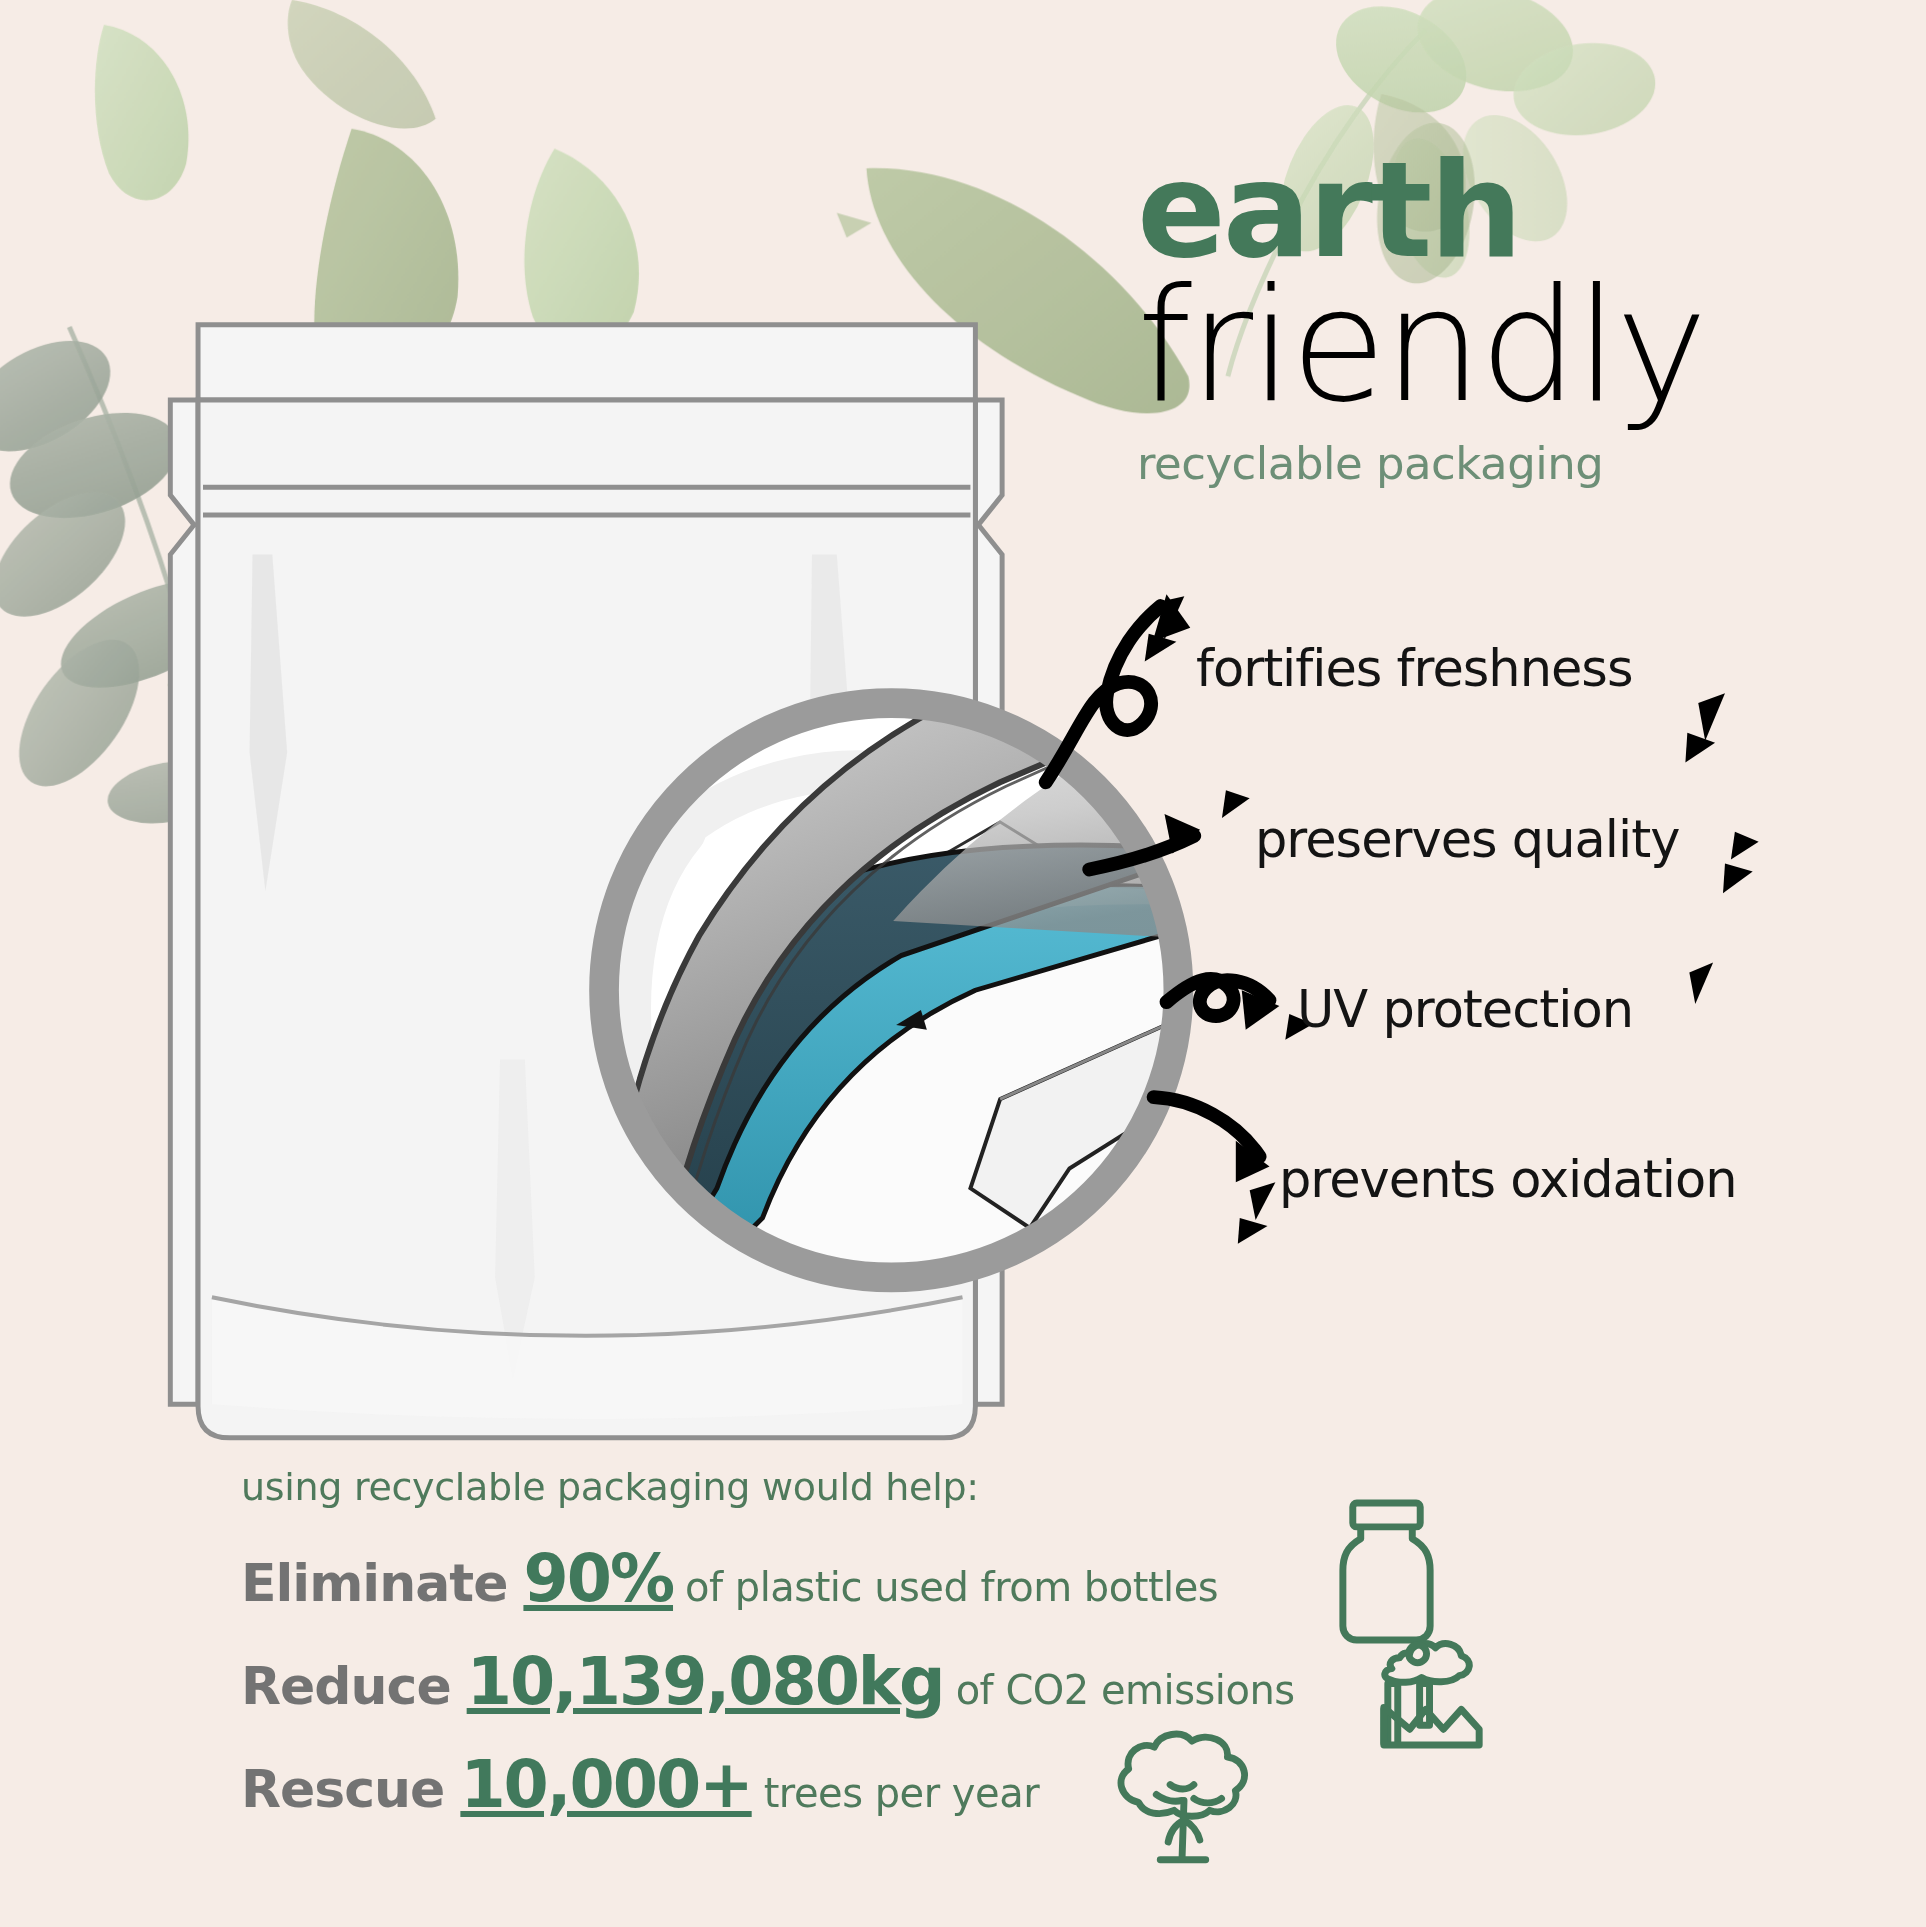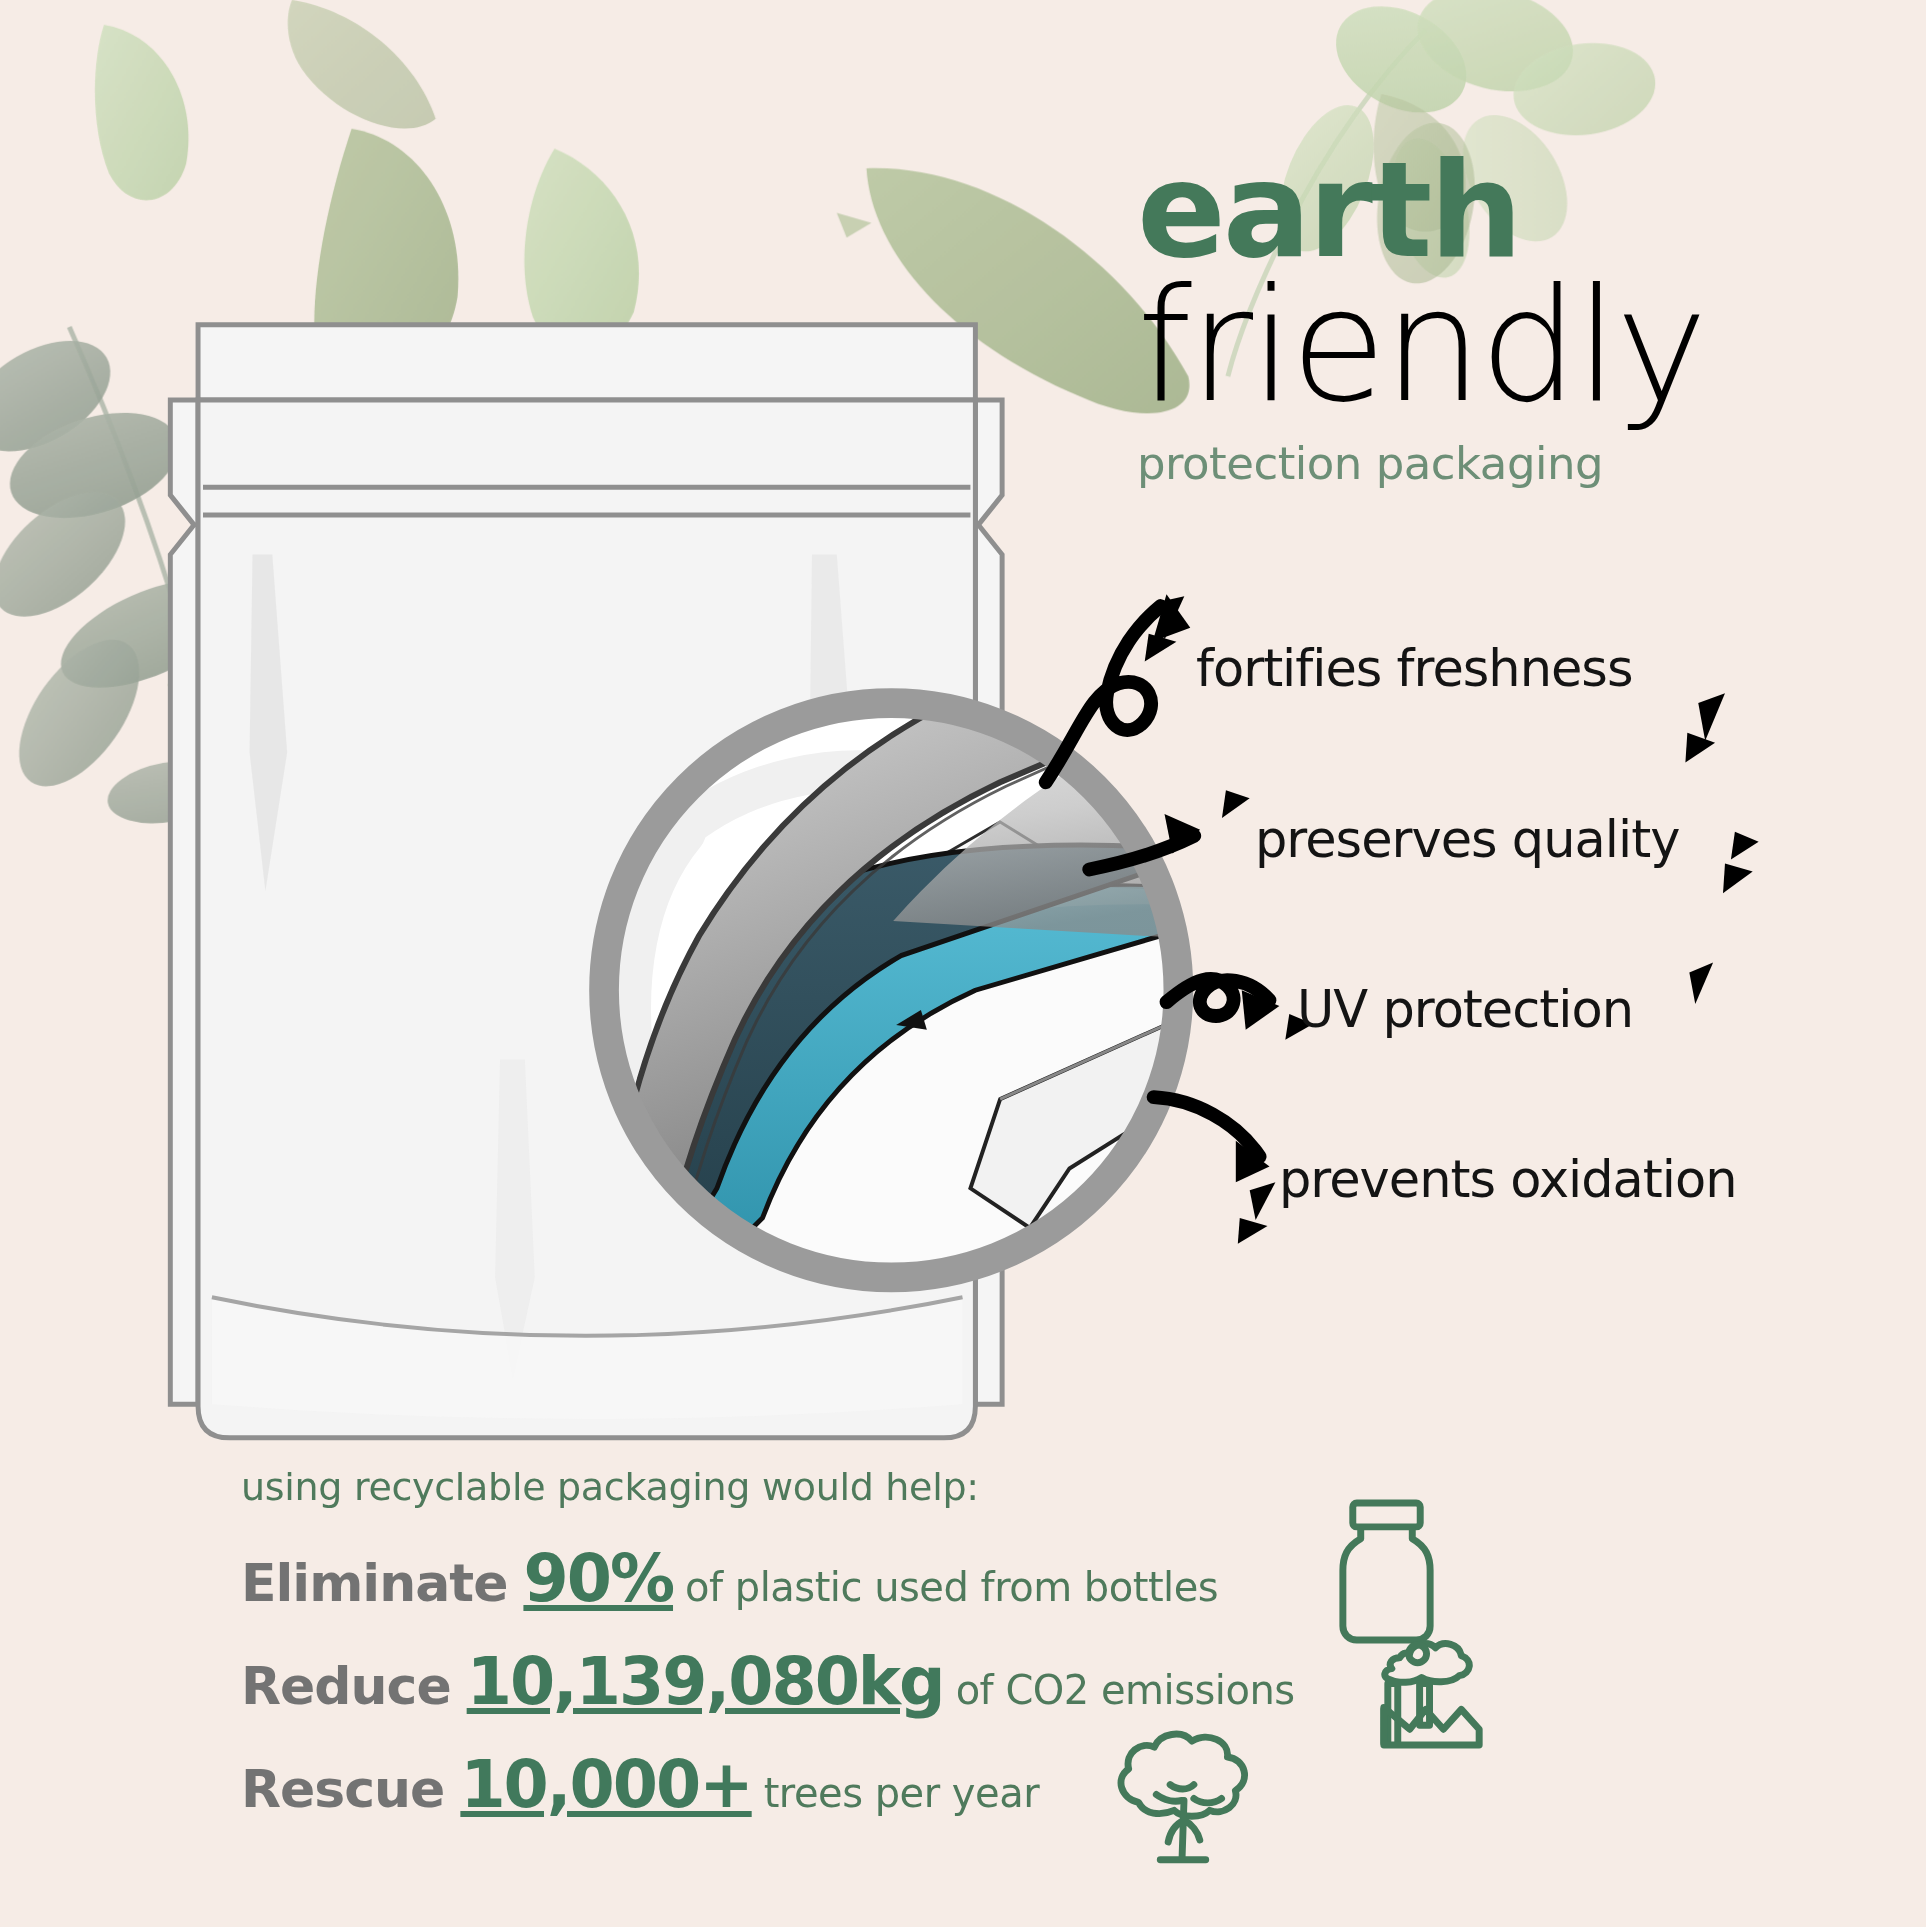--- a/index.html
+++ b/index.html
@@ -308,21 +308,21 @@
       <path d="M1262,1202 L1288,1194 L1268,1232 Z"></path>
       <path d="M1252,1230 L1280,1238 L1250,1256 Z"></path>
       <path d="M1812,1212 L1838,1206 L1816,1248 Z"></path>
       <path d="M1802,1242 L1830,1250 L1800,1268 Z"></path>
     </g>
   </svg>
 
   <div id="headline-block">
     <span id="title-earth">earth</span>
     <span id="title-friendly">friendly</span>
-    <span id="title-sub">protection packaging</span>
+    <span id="title-sub">recyclable packaging</span>
   </div>
 
   <div class="feature-label" id="feat-1">preserves quality</div>
   <div class="feature-label" id="feat-0">fortifies freshness</div>
   <div class="feature-label" id="feat-2">UV protection</div>
   <div class="feature-label" id="feat-3">prevents oxidation</div>
 
   <div id="stats-block">
     <span id="stats-intro">using recyclable packaging would help:</span>
 

